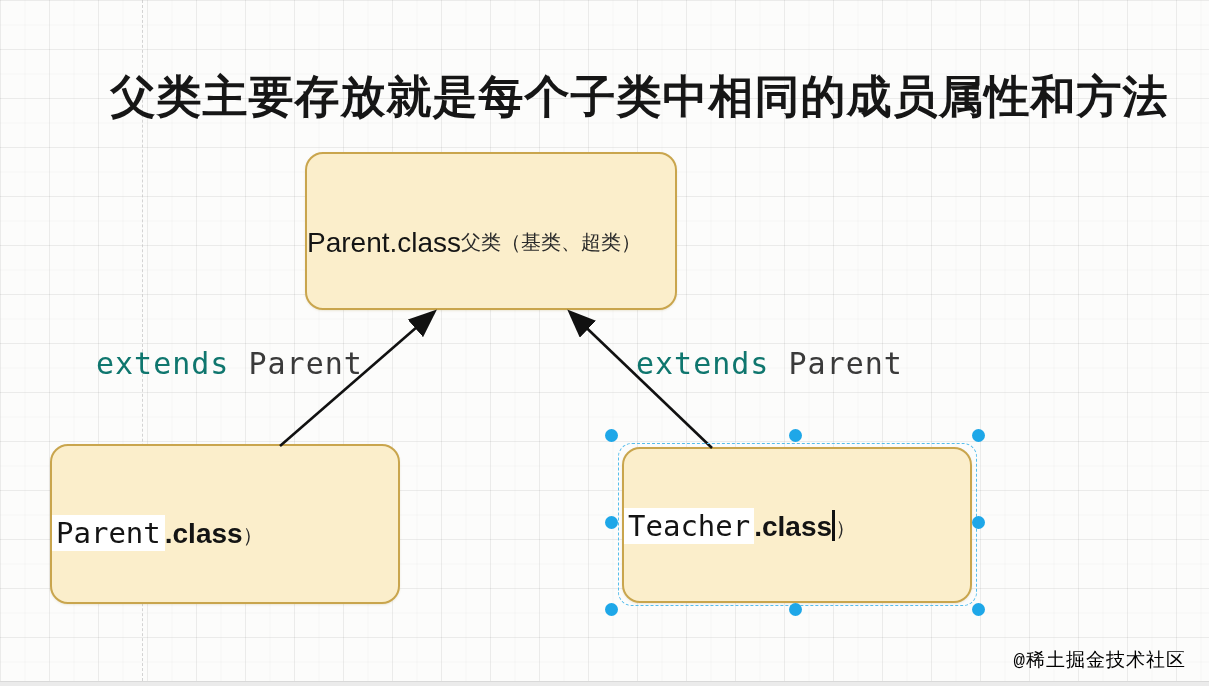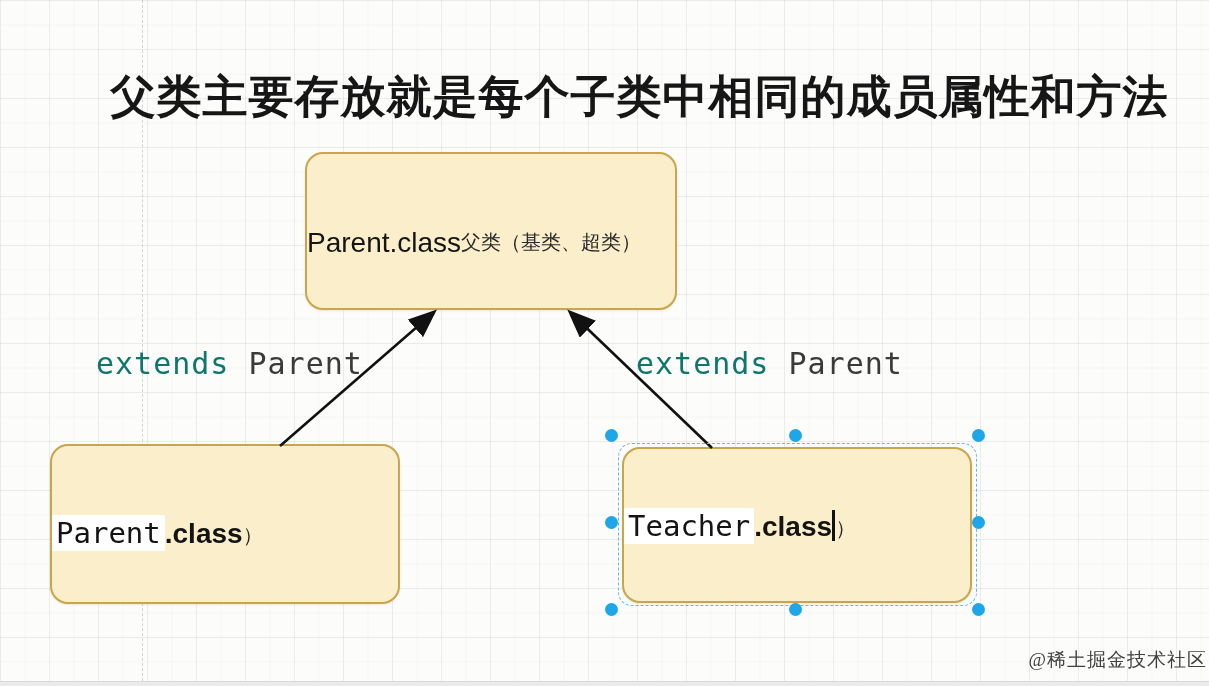--- a/index.html
+++ b/index.html
@@ -70,23 +70,23 @@
   }
   .handle{
     position:absolute; width:13px; height:13px; border-radius:50%;
     background:#1ea7e8; z-index:5;
   }
   .text-cursor{
     display:inline-block; width:2.5px; height:31px; background:#111;
     vertical-align:-6px; margin-right:1px;
   }
   .watermark{
-    position:absolute; right:2px; bottom:13px;
-    font-size:19px; color:#404040; letter-spacing:1px;
-    font-family:Liberation Serif, serif;
+    position:absolute; right:23px; bottom:13px;
+    font-size:19px; color:#000000; letter-spacing:1px;
+    font-family:Liberation Mono, monospace;
   }
   .bottom-bar{
     position:absolute; left:0; right:0; bottom:0; height:5px;
     background:#ebebeb; border-top:1px solid #d9d9d9;
   }
 </style>
 </head>
 <body>
 
 <div class="guide-line"></div>

